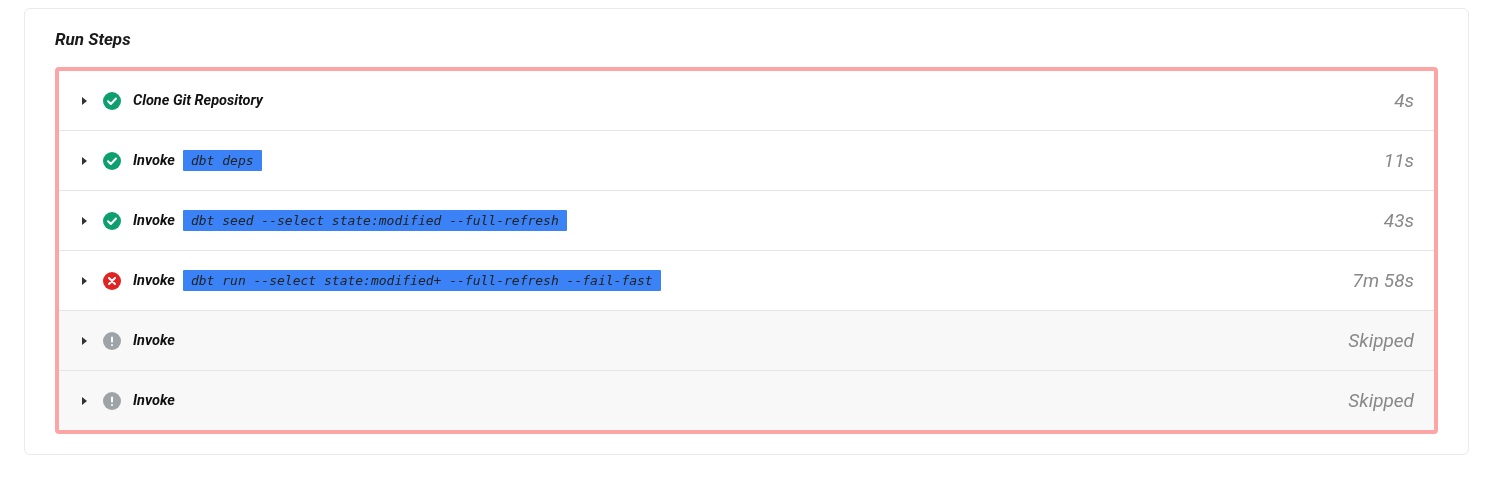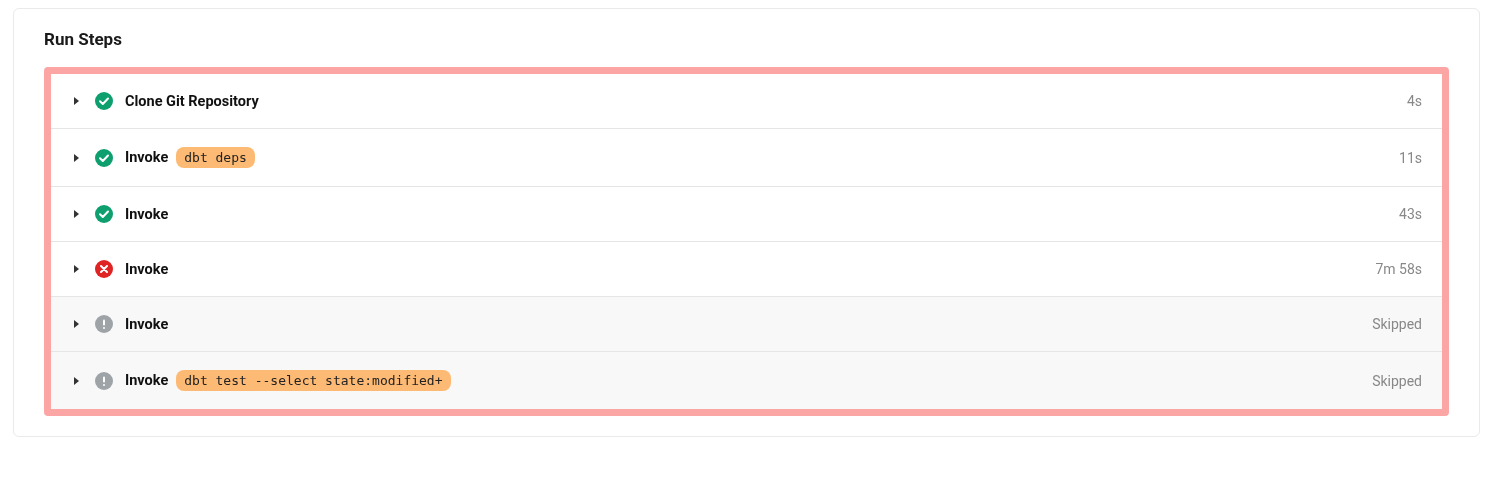--- a/index.html
+++ b/index.html
@@ -5,30 +5,31 @@
   * { box-sizing: border-box; }
   body {
     margin: 0;
     font-family: -apple-system, BlinkMacSystemFont, "Segoe UI", Roboto, Helvetica, Arial, sans-serif;
     background: #fff;
     color: #1a1a1a;
   }
   .panel {
     border: 1px solid #eaeaea;
     border-radius: 6px;
-    margin: 8px 13px;
+    margin: 8px 24px;
     padding: 20px 0 0 0;
+    font-style: italic;
   }
   .panel-title {
     font-size: 17px;
     font-weight: 700;
     padding: 0 30px 18px 30px;
   }
   .steps-container {
-    border: 7px solid #fca5a5;
+    border: 4px solid #fca5a5;
     border-radius: 4px;
     margin: 0 30px 20px 30px;
     overflow: hidden;
   }
   .step-row {
     display: flex;
     align-items: center;
     padding: 18px 20px;
     border-bottom: 1px solid #e5e5e5;
     gap: 12px;
@@ -57,36 +58,36 @@
     display: flex;
     align-items: center;
     gap: 8px;
     flex: 1;
     min-width: 0;
   }
   .cmd {
     font-family: "SFMono-Regular", ui-monospace, Menlo, Consolas, monospace;
     font-size: 13px;
     font-weight: 400;
-    background: #fdba74;
-    border-radius: 8px;
+    background: #3b82f6;
+    border-radius: 1px;
     padding: 3px 8px;
     color: #222;
     white-space: nowrap;
   }
   .redacted {
     display: inline-block;
     width: 340px;
     height: 28px;
     background: #000;
     vertical-align: middle;
     margin-left: 2px;
   }
   .duration {
-    font-size: 14px;
+    font-size: 19px;
     color: #888;
     white-space: nowrap;
   }
 </style>
 </head>
 <body>
 
 <div class="panel">
   <div class="panel-title">Run Steps</div>
   <div class="steps-container" id="steps">
@@ -132,37 +133,39 @@
           </svg>
         </span>
         <span class="status-icon">
           <svg width="18" height="18" viewBox="0 0 18 18">
             <circle cx="9" cy="9" r="9" fill="#0e9f6e"></circle>
             <path d="M5 9.2 L7.8 12 L13 6.5" stroke="#fff" stroke-width="2" fill="none" stroke-linecap="round" stroke-linejoin="round"></path>
           </svg>
         </span>
         <span class="step-label">
           <span>Invoke</span>
+          <span class="cmd">dbt seed --select state:modified --full-refresh</span>
         </span>
         <span class="duration">43s</span>
       </div>
       <div class="step-row">
         <span class="chevron">
           <svg width="8" height="10" viewBox="0 0 8 10">
             <path d="M1 1 L6 5 L1 9 Z" fill="#333"></path>
           </svg>
         </span>
         <span class="status-icon">
           <svg width="18" height="18" viewBox="0 0 18 18">
             <circle cx="9" cy="9" r="9" fill="#e02424"></circle>
             <path d="M6 6 L12 12 M12 6 L6 12" stroke="#fff" stroke-width="2" stroke-linecap="round"></path>
           </svg>
         </span>
         <span class="step-label">
           <span>Invoke</span>
+          <span class="cmd">dbt run --select state:modified+ --full-refresh --fail-fast</span>
         </span>
         <span class="duration">7m 58s</span>
       </div>
       <div class="step-row skipped">
         <span class="chevron">
           <svg width="8" height="10" viewBox="0 0 8 10">
             <path d="M1 1 L6 5 L1 9 Z" fill="#333"></path>
           </svg>
         </span>
         <span class="status-icon">
@@ -185,18 +188,17 @@
         </span>
         <span class="status-icon">
           <svg width="18" height="18" viewBox="0 0 18 18">
             <circle cx="9" cy="9" r="9" fill="#9ea3a8"></circle>
             <rect x="8" y="4.5" width="2" height="6" rx="1" fill="#fff"></rect>
             <rect x="8" y="12" width="2" height="2" rx="1" fill="#fff"></rect>
           </svg>
         </span>
         <span class="step-label">
           <span>Invoke</span>
-          <span class="cmd">dbt test --select state:modified+</span>
         </span>
         <span class="duration">Skipped</span>
       </div>
     </div>
 </div>
 
 </body></html>

